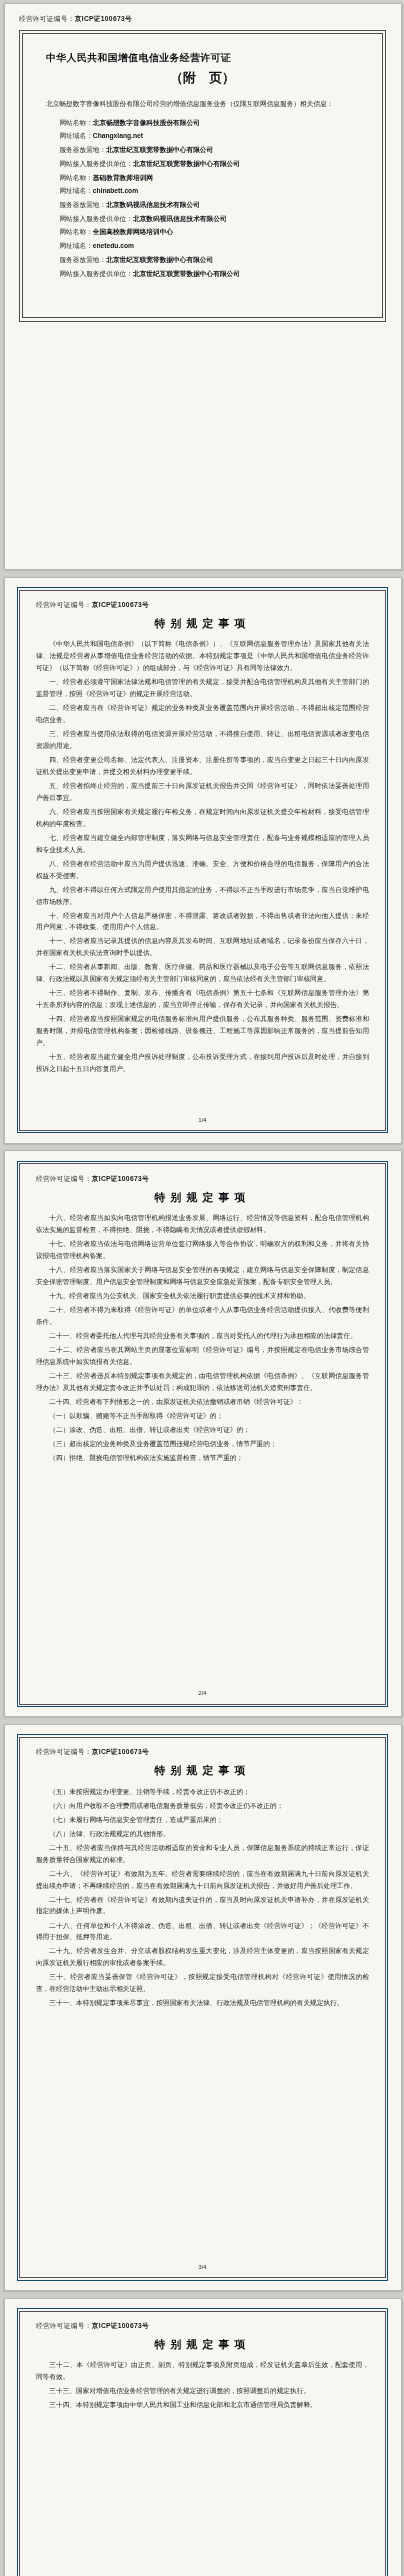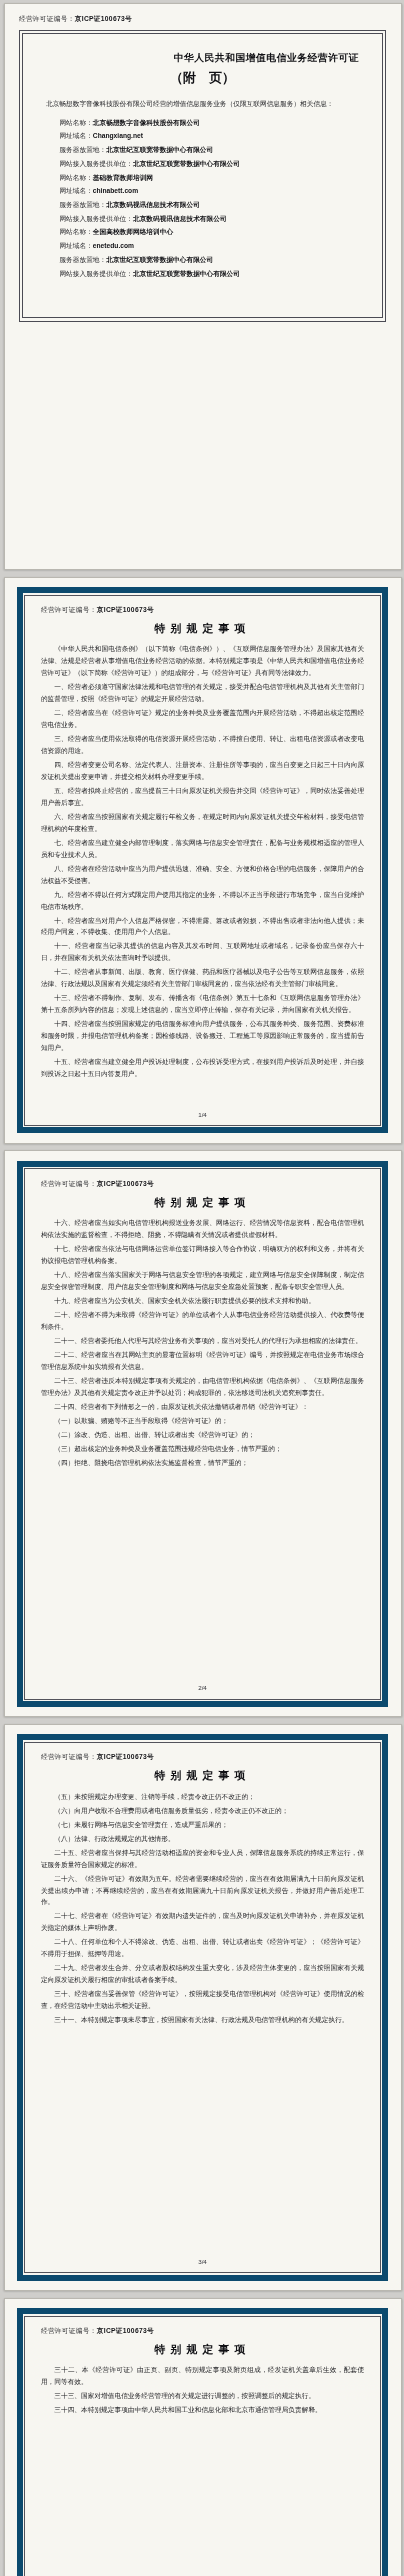--- a/index.html
+++ b/index.html
@@ -45,21 +45,21 @@
   }
   .frame-inner {
     border: 0.5px solid #4b4b54;
     height: 100%;
     box-sizing: border-box;
     padding: 15.5px 23px 10.3px 23px;
     overflow: hidden;
   }
   .cert-title {
     margin: 3.1px 0 4.1px 0;
-    text-align: right;
+    text-align: left;
     font-size: 9.8px;
     font-weight: bold;
     color: #101014;
     letter-spacing: 0.5px;
   }
   .cert-subtitle {
     text-align: center;
     font-size: 13px;
     font-weight: bold;
     color: #101014;
@@ -77,21 +77,21 @@
     line-height: 2.05;
     padding-left: 2em;
     white-space: nowrap;
     overflow: hidden;
   }
   .entry-line .lbl { color: #26262a; }
   .entry-line .val { font-weight: bold; color: #111115; }
   
   .page-special { padding: 9.3px 12.4px; }
   .frame2 {
-    border: 6px solid #0c4a6e;
+    border: 1px solid #0c4a6e;
     padding: 1.5px;
     height: 100%;
     box-sizing: border-box;
   }
   .frame2-inner {
     border: 0.5px solid #53535b;
     height: 100%;
     box-sizing: border-box;
     padding: 10.3px 15.5px 7.2px 15.5px;
     display: flex;

